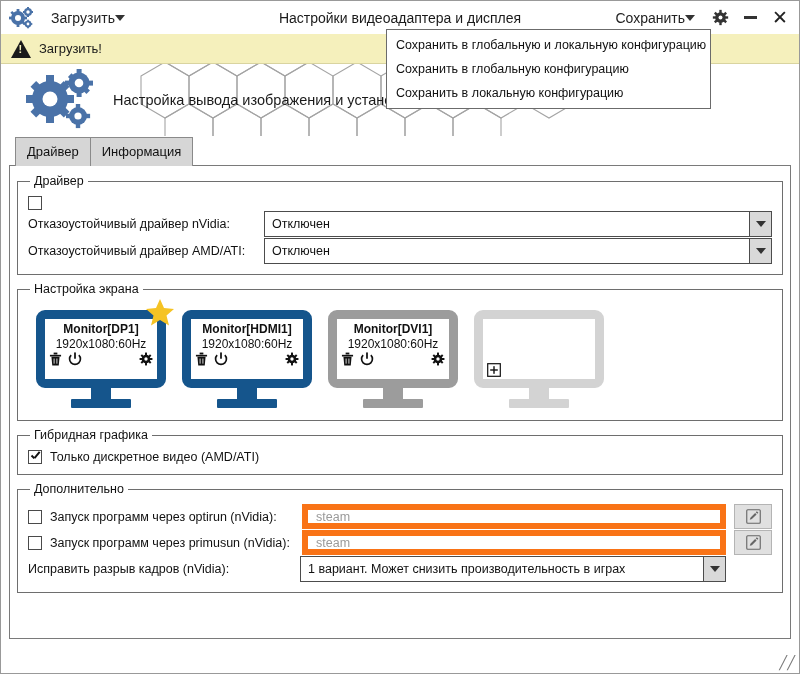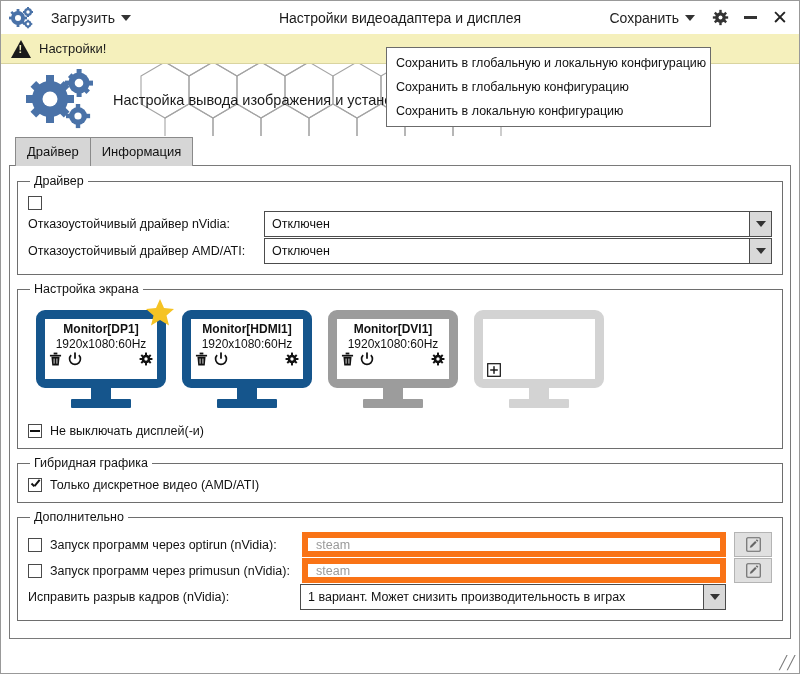--- a/index.html
+++ b/index.html
@@ -23,36 +23,36 @@
     height: 33px; min-height: 33px;
     background: #ffffff;
     display: flex; align-items: center;
     padding: 0 6px 0 8px;
     position: relative;
     z-index: 40;
   }
   .app-icon { width: 26px; height: 22px; position: relative; margin-right: 8px; }
   .menu-btn {
     font-size: 14px; color: #222; padding: 3px 8px;
-    display: flex; align-items: center; gap: 6px; cursor: default;
+    display: flex; align-items: center; cursor: default;
     white-space: nowrap;
   }
   .caret { width:0; height:0; border-left:5px solid transparent; border-right:5px solid transparent; border-top:6px solid #333; display:inline-block; }
   .title-center {
     position: absolute; left: 0; right: 0; text-align: center;
     font-size: 14px; color: #1a1a1a; pointer-events: none;
   }
   .tb-right { margin-left: auto; display: flex; align-items: center; gap: 4px; z-index: 41; }
   .icon-btn { width: 26px; height: 26px; display: flex; align-items: center; justify-content: center; cursor: default; }
   .mini-bar { width: 13px; height: 3px; background: #333; }
   .close-x { font-size: 19px; color: #222; line-height: 1; font-family: "DejaVu Sans", sans-serif; }
 
   
   .dropdown {
-    position: absolute; top: 46px; left: 385px; width: 325px;
+    position: absolute; top: 28px; left: 385px; width: 325px;
     background: #ffffff; border: 1px solid #6b6b6b;
     z-index: 60; padding: 3px 0;
   }
   .dropdown-item {
     font-size: 12.5px; color: #111; padding: 5px 9px; white-space: nowrap; cursor: default;
   }
 
   
   .warning {
     height: 30px; min-height: 30px; background: #f5f0bc;
@@ -257,21 +257,21 @@
   </div>
 
   <div class="dropdown">
     <div class="dropdown-item">Сохранить в глобальную и локальную конфигурацию</div>
     <div class="dropdown-item">Сохранить в глобальную конфигурацию</div>
     <div class="dropdown-item">Сохранить в локальную конфигурацию</div>
   </div>
 
   <div class="warning">
     <span class="warn-tri"></span>
-    <span class="warn-text">Настройки!</span>
+    <span class="warn-text">Загрузить!</span>
   </div>
 
   <div class="banner">
     <svg class="hexpattern" viewBox="0 0 680 100">
       <g fill="none" stroke="#5a5a5a" stroke-width="1.1">
         <polygon points="20,26 44,12 68,26 68,54 44,68 20,54"></polygon>
         <polygon points="68,26 92,12 116,26 116,54 92,68 68,54"></polygon>
         <polygon points="116,26 140,12 164,26 164,54 140,68 116,54"></polygon>
         <polygon points="164,26 188,12 212,26 212,54 188,68 164,54"></polygon>
         <polygon points="212,26 236,12 260,26 260,54 236,68 212,54"></polygon>
@@ -501,26 +501,20 @@
                 <rect x="6.3" y="3.2" width="1.4" height="7.6" fill="#111"></rect>
                 <rect x="3.2" y="6.3" width="7.6" height="1.4" fill="#111"></rect>
               </svg>
             </div>
           </div>
           <div class="mstand empty"></div>
           <div class="mbase empty"></div>
         </div>
       </div>
 
-      <div class="row" style="margin-top:14px">
-        <span class="cb partial">
-            <span class="tick"></span>
-          </span>
-        <span class="lbl">Не выключать дисплей(-и)</span>
-      </div>
     </fieldset>
 
     <fieldset>
       <legend>Гибридная графика</legend>
       <div class="row">
         <span class="cb checked">
             <span class="tick"></span>
           </span>
         <span class="lbl">Только дискретное видео (AMD/ATI)</span>
       </div>

